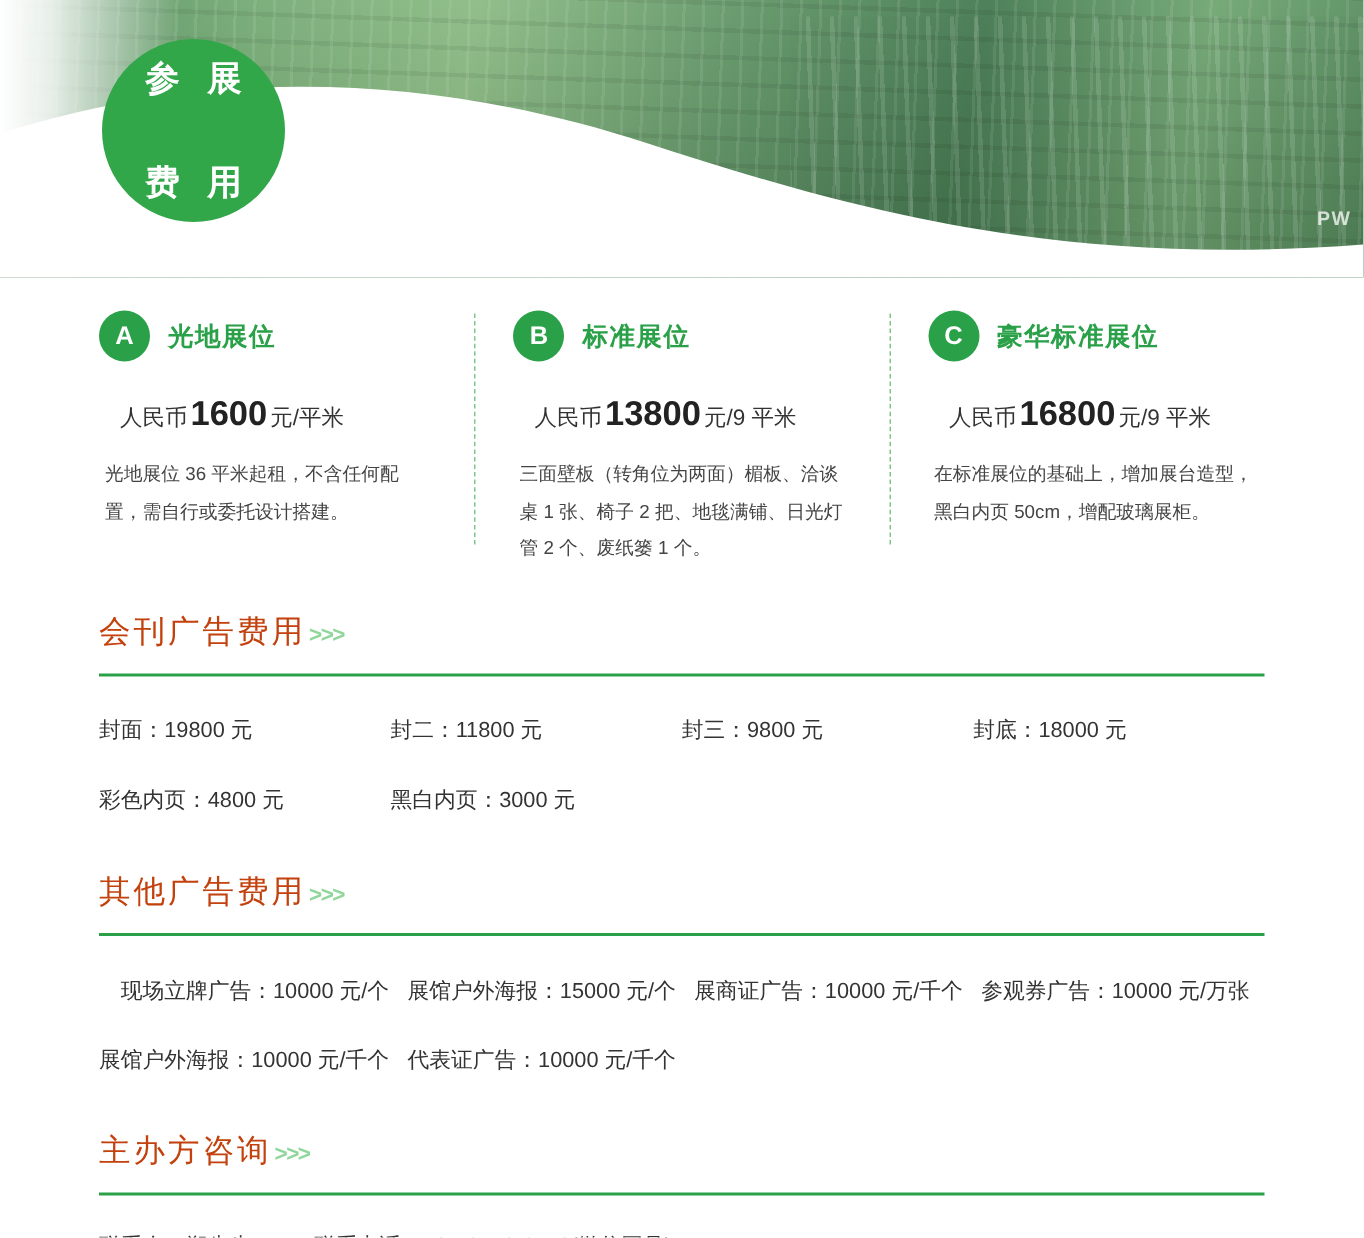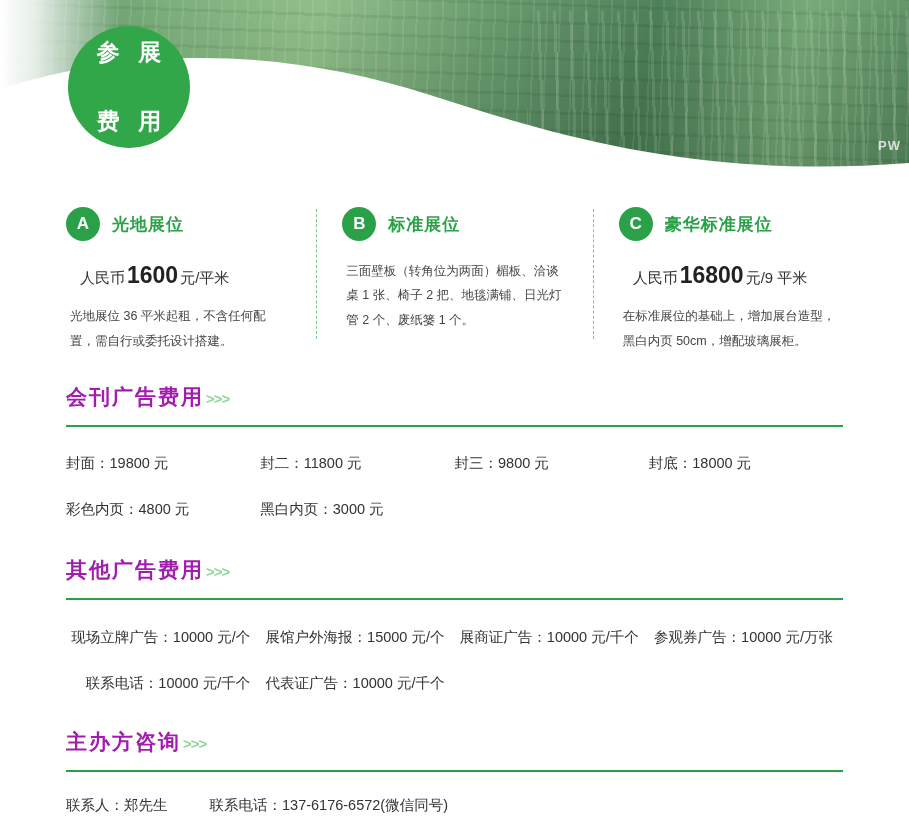--- a/index.html
+++ b/index.html
@@ -165,23 +165,23 @@
   
   .section {
     margin: 0 40px;
   }
   .sec-title {
     display: flex;
     align-items: baseline;
     margin: 26px 0 0 26px;
   }
   .sec-title .txt {
-    color: #a21caf;
+    color: #c2410c;
     font-size: 21px;
-    font-weight: bold;
+    font-weight: normal;
     letter-spacing: 2px;
   }
   .sec-title .arrows {
     color: #8fd69b;
     font-size: 15px;
     font-weight: bold;
     letter-spacing: -1px;
     margin-left: 2px;
   }
   .rule {
@@ -250,20 +250,23 @@
     <div class="booth-price">
       <span>人民币</span><span class="amount">1600</span><span>元/平米</span>
     </div>
     <div class="booth-desc">光地展位 36 平米起租，不含任何配置，需自行或委托设计搭建。</div>
   </div>
 
   <div class="booth">
     <div class="booth-head">
       <div class="booth-letter">B</div>
       <div class="booth-title">标准展位</div>
+    </div>
+    <div class="booth-price">
+      <span>人民币</span><span class="amount">13800</span><span>元/9 平米</span>
     </div>
     <div class="booth-desc">三面壁板（转角位为两面）楣板、洽谈桌 1 张、椅子 2 把、地毯满铺、日光灯管 2 个、废纸篓 1 个。</div>
   </div>
 
   <div class="booth">
     <div class="booth-head">
       <div class="booth-letter">C</div>
       <div class="booth-title">豪华标准展位</div>
     </div>
     <div class="booth-price">
@@ -294,21 +297,21 @@
   <div class="sec-title">
     <span class="txt">其他广告费用</span>
     <span class="arrows">&gt;&gt;&gt;</span>
   </div>
   <div class="rule"></div>
   <div class="grid ads">
     <div class="cell">现场立牌广告：10000 元/个</div>
     <div class="cell">展馆户外海报：15000 元/个</div>
     <div class="cell">展商证广告：10000 元/千个</div>
     <div class="cell">参观券广告：10000 元/万张</div>
-    <div class="cell">联系电话：10000 元/千个</div>
+    <div class="cell">展馆户外海报：10000 元/千个</div>
     <div class="cell">代表证广告：10000 元/千个</div>
   </div>
 </div>
 
 <div class="section">
   <div class="sec-title">
     <span class="txt">主办方咨询</span>
     <span class="arrows">&gt;&gt;&gt;</span>
   </div>
   <div class="rule"></div>

